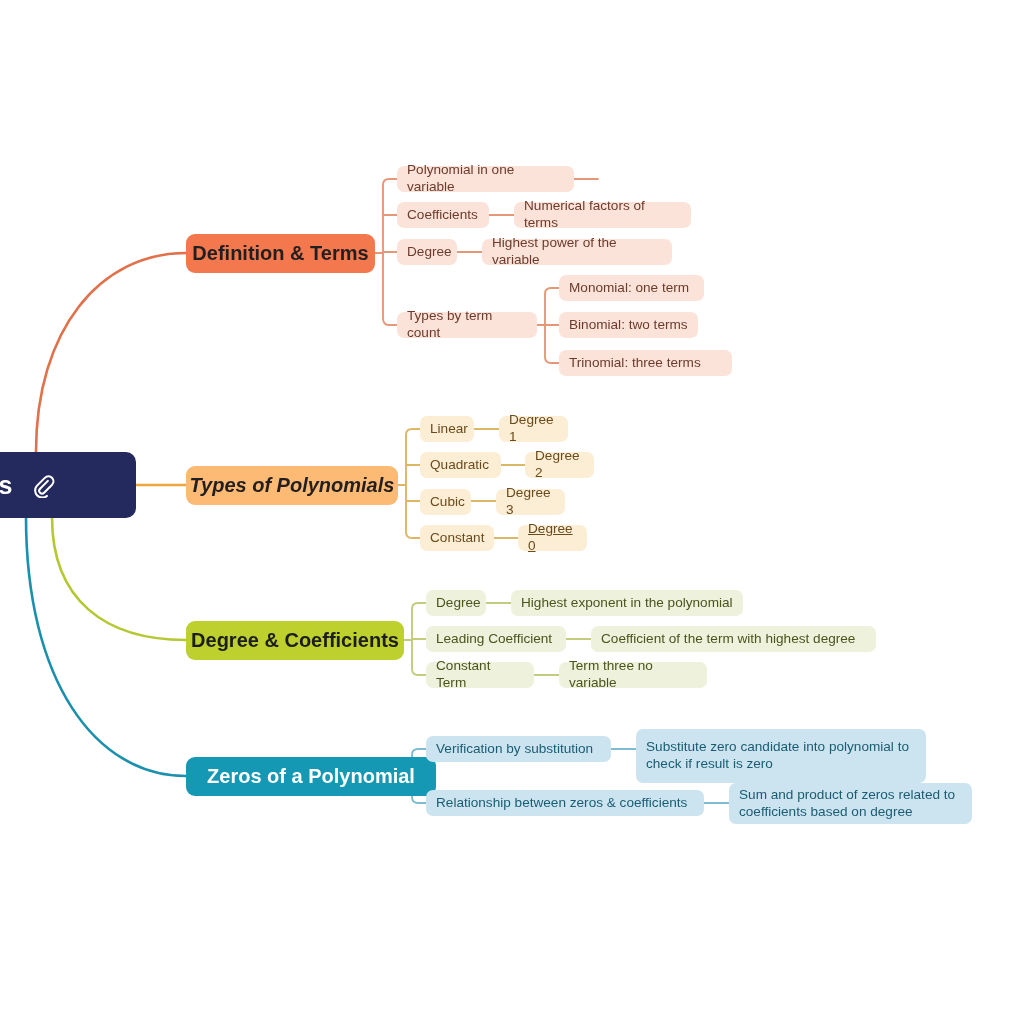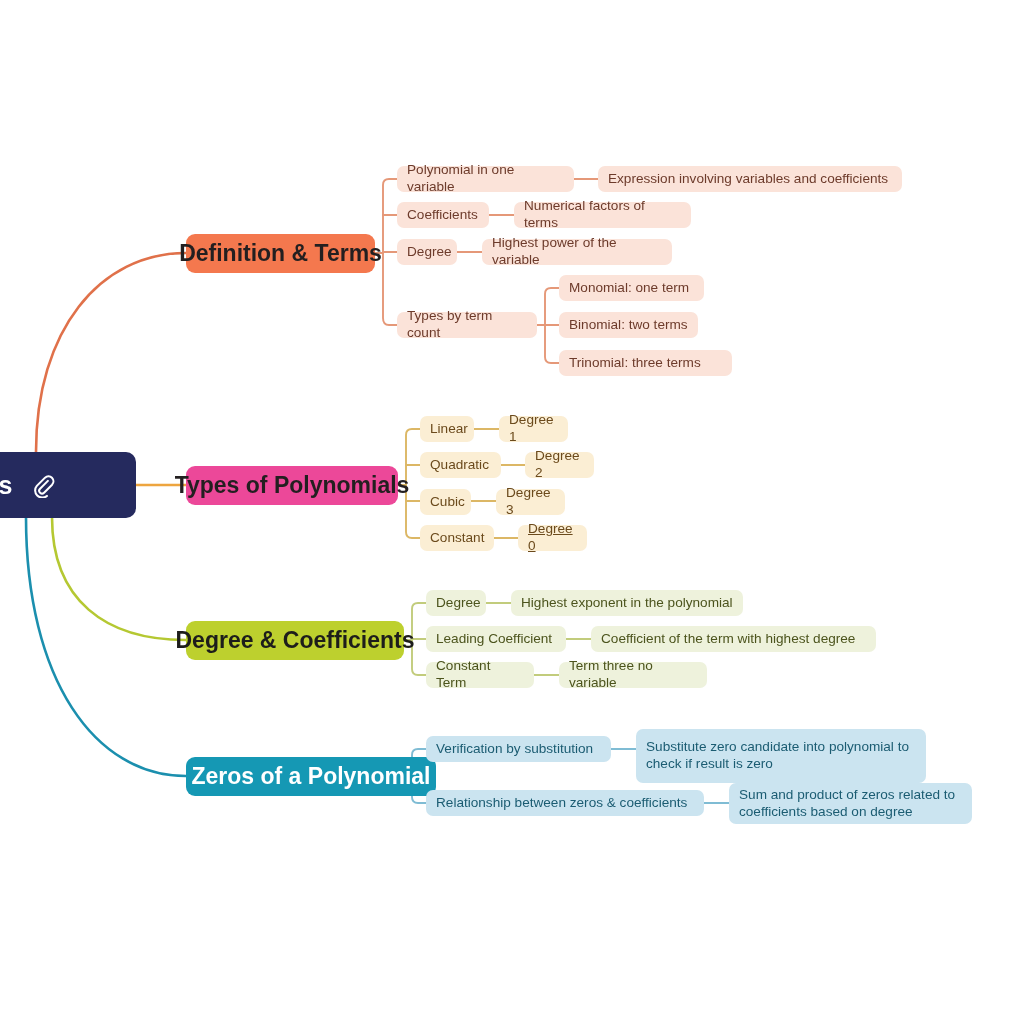--- a/index.html
+++ b/index.html
@@ -51,28 +51,28 @@
     display: inline-flex;
     align-items: center;
     justify-content: center;
     width: 26px;
     height: 26px;
   }
 
   
   .branch {
     border-radius: 9px;
-    font-size: 23px;
+    font-size: 20px;
     font-weight: 700;
     padding: 0 16px;
     justify-content: center;
     white-space: nowrap;
   }
   .branch.b1 { background: #f4784e; color: #231f20; }
-  .branch.b2 { background: #ec4899; color: #231f20; }
+  .branch.b2 { background: #fdba74; color: #231f20; font-style: italic; }
   .branch.b3 { background: #bdd02e; color: #1d1d1b; text-align: right; }
   .branch.b4 { background: #1598b4; color: #ffffff; }
 
   
   .leaf {
     border-radius: 7px;
     font-size: 13.6px;
     font-weight: 400;
     padding: 0 10px;
     white-space: pre-line;
@@ -149,23 +149,20 @@
     </span>
   </div>
 
   <div class="node branch b1" style="left:186px; top:234px; width:189px; height:39px;">
     <span>Definition &amp; Terms</span>
   </div>
 
   <div class="node leaf c1" style="left:397px; top:166px; width:177px; height:26px;">
     <span>Polynomial in one variable</span>
   </div>
-  <div class="node leaf c1" style="left:598px; top:166px; width:304px; height:26px;">
-    <span>Expression involving variables and coefficients</span>
-  </div>
 
   <div class="node leaf c1" style="left:397px; top:202px; width:92px; height:26px;">
     <span>Coefficients</span>
   </div>
   <div class="node leaf c1" style="left:514px; top:202px; width:177px; height:26px;">
     <span>Numerical factors of terms</span>
   </div>
 
   <div class="node leaf c1" style="left:397px; top:239px; width:60px; height:26px;">
     <span>Degree</span>

